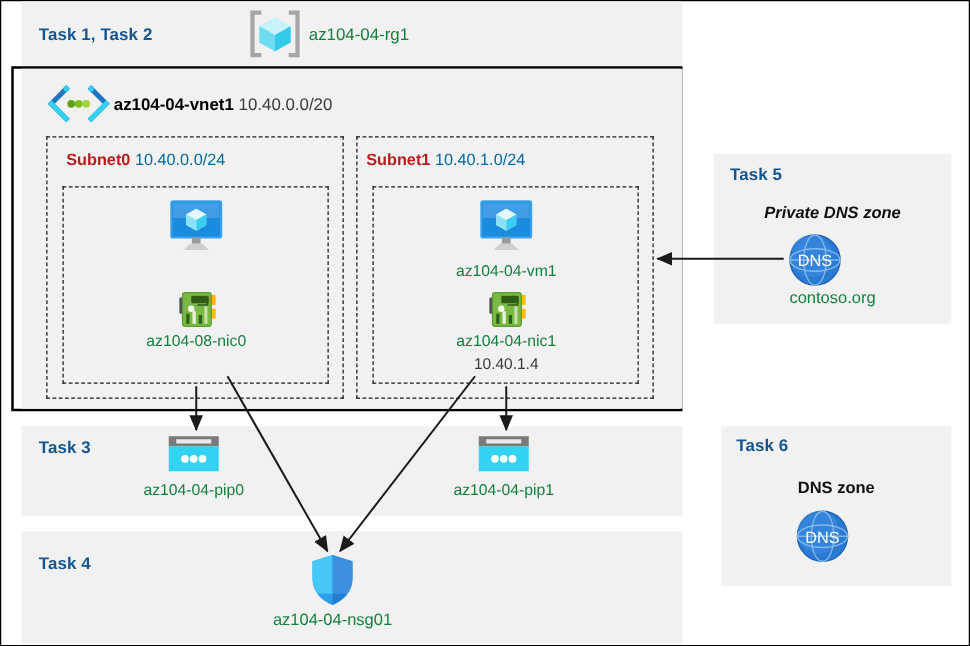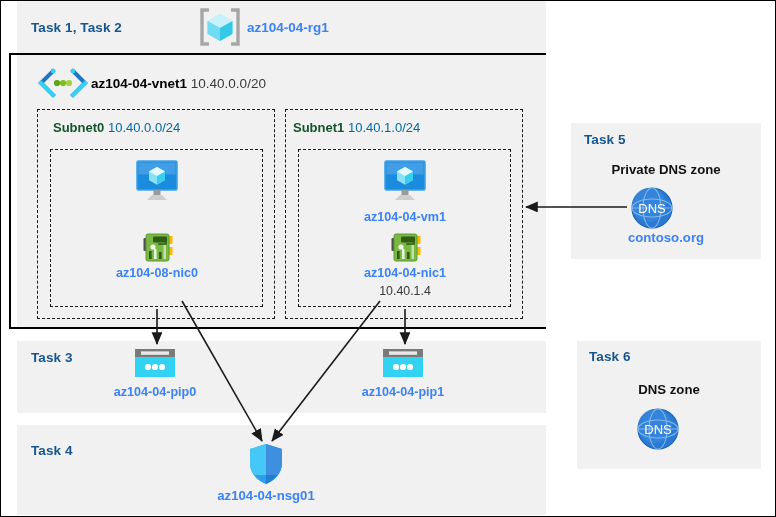--- a/index.html
+++ b/index.html
@@ -49,29 +49,29 @@
     position:absolute;
     border:1.6px dashed #1a1a1a;
     box-sizing:border-box;
   }
   .subnet-title{
     position:absolute;
     font-size:13px;
     white-space:nowrap;
     color:#1a1a1a;
   }
-  .subnet-title b{font-weight:bold;color:#14532d;}
+  .subnet-title b{font-weight:bold;color:#b91c1c;}
   .subnet-title span.cidr{font-weight:normal;color:#0369a1;}
   
   .node-label{
     position:absolute;
     text-align:center;
-    font-weight:bold;
+    font-weight:normal;
     font-size:12.6px;
-    color:#3b82f6;
+    color:#15803d;
     white-space:nowrap;
   }
   .node-sub{
     position:absolute;
     text-align:center;
     font-weight:normal;
     font-size:12.4px;
     color:#3a3a3a;
     white-space:nowrap;
   }
@@ -245,21 +245,21 @@
       <path d="M19 2 L3 7 L3 21 C3 26 4.8 30 7.4 33 L19 33 Z" fill="#45c8f5"></path>
       <path d="M19 2 L35 7 L35 21 C35 26 33.2 30 30.6 33 L19 33 Z" fill="#3f8fe0"></path>
       <path d="M19 33 L7.4 33 C10.4 36.5 14.8 40.2 19 42 Z" fill="#2f9eea"></path>
       <path d="M19 33 L30.6 33 C27.6 36.5 23.2 40.2 19 42 Z" fill="#1f7ed0"></path>
     </svg>
   </div>
   <div class="node-label" style="left:185px;top:487px;width:160px;font-size:13.2px;">az104-04-nsg01</div>
 
   <div class="panel" style="left:570px;top:122px;width:190px;height:136px;"></div>
   <div class="task-label" style="left:583px;top:131px;">Task 5</div>
-  <div class="heading" style="left:580px;top:161px;width:170px;">Private DNS zone</div>
+  <div class="heading" style="left:580px;top:161px;width:170px;font-style:italic;">Private DNS zone</div>
 
   <div class="icon" style="left:629px;top:185px;">
     <svg width="44" height="44" viewBox="0 0 44 44">
       <circle cx="22" cy="22" r="20" fill="#2a7ad4"></circle>
       <circle cx="22" cy="22" r="20" fill="none" stroke="#1f65b5" stroke-width="1.2"></circle>
       <circle cx="19" cy="19" r="17" fill="#3d8de0" opacity="0.55"></circle>
       <ellipse cx="22" cy="22" rx="9" ry="20" fill="none" stroke="#8fc2ef" stroke-width="1.1" opacity="0.85"></ellipse>
       <ellipse cx="22" cy="22" rx="20" ry="9" fill="none" stroke="#8fc2ef" stroke-width="1.1" opacity="0.85"></ellipse>
       <line x1="2" y1="22" x2="42" y2="22" stroke="#8fc2ef" stroke-width="1.1" opacity="0.85"></line>
       <text x="22" y="27" text-anchor="middle" font-family="Liberation Sans, sans-serif" font-size="13" fill="#ffffff">DNS</text>

